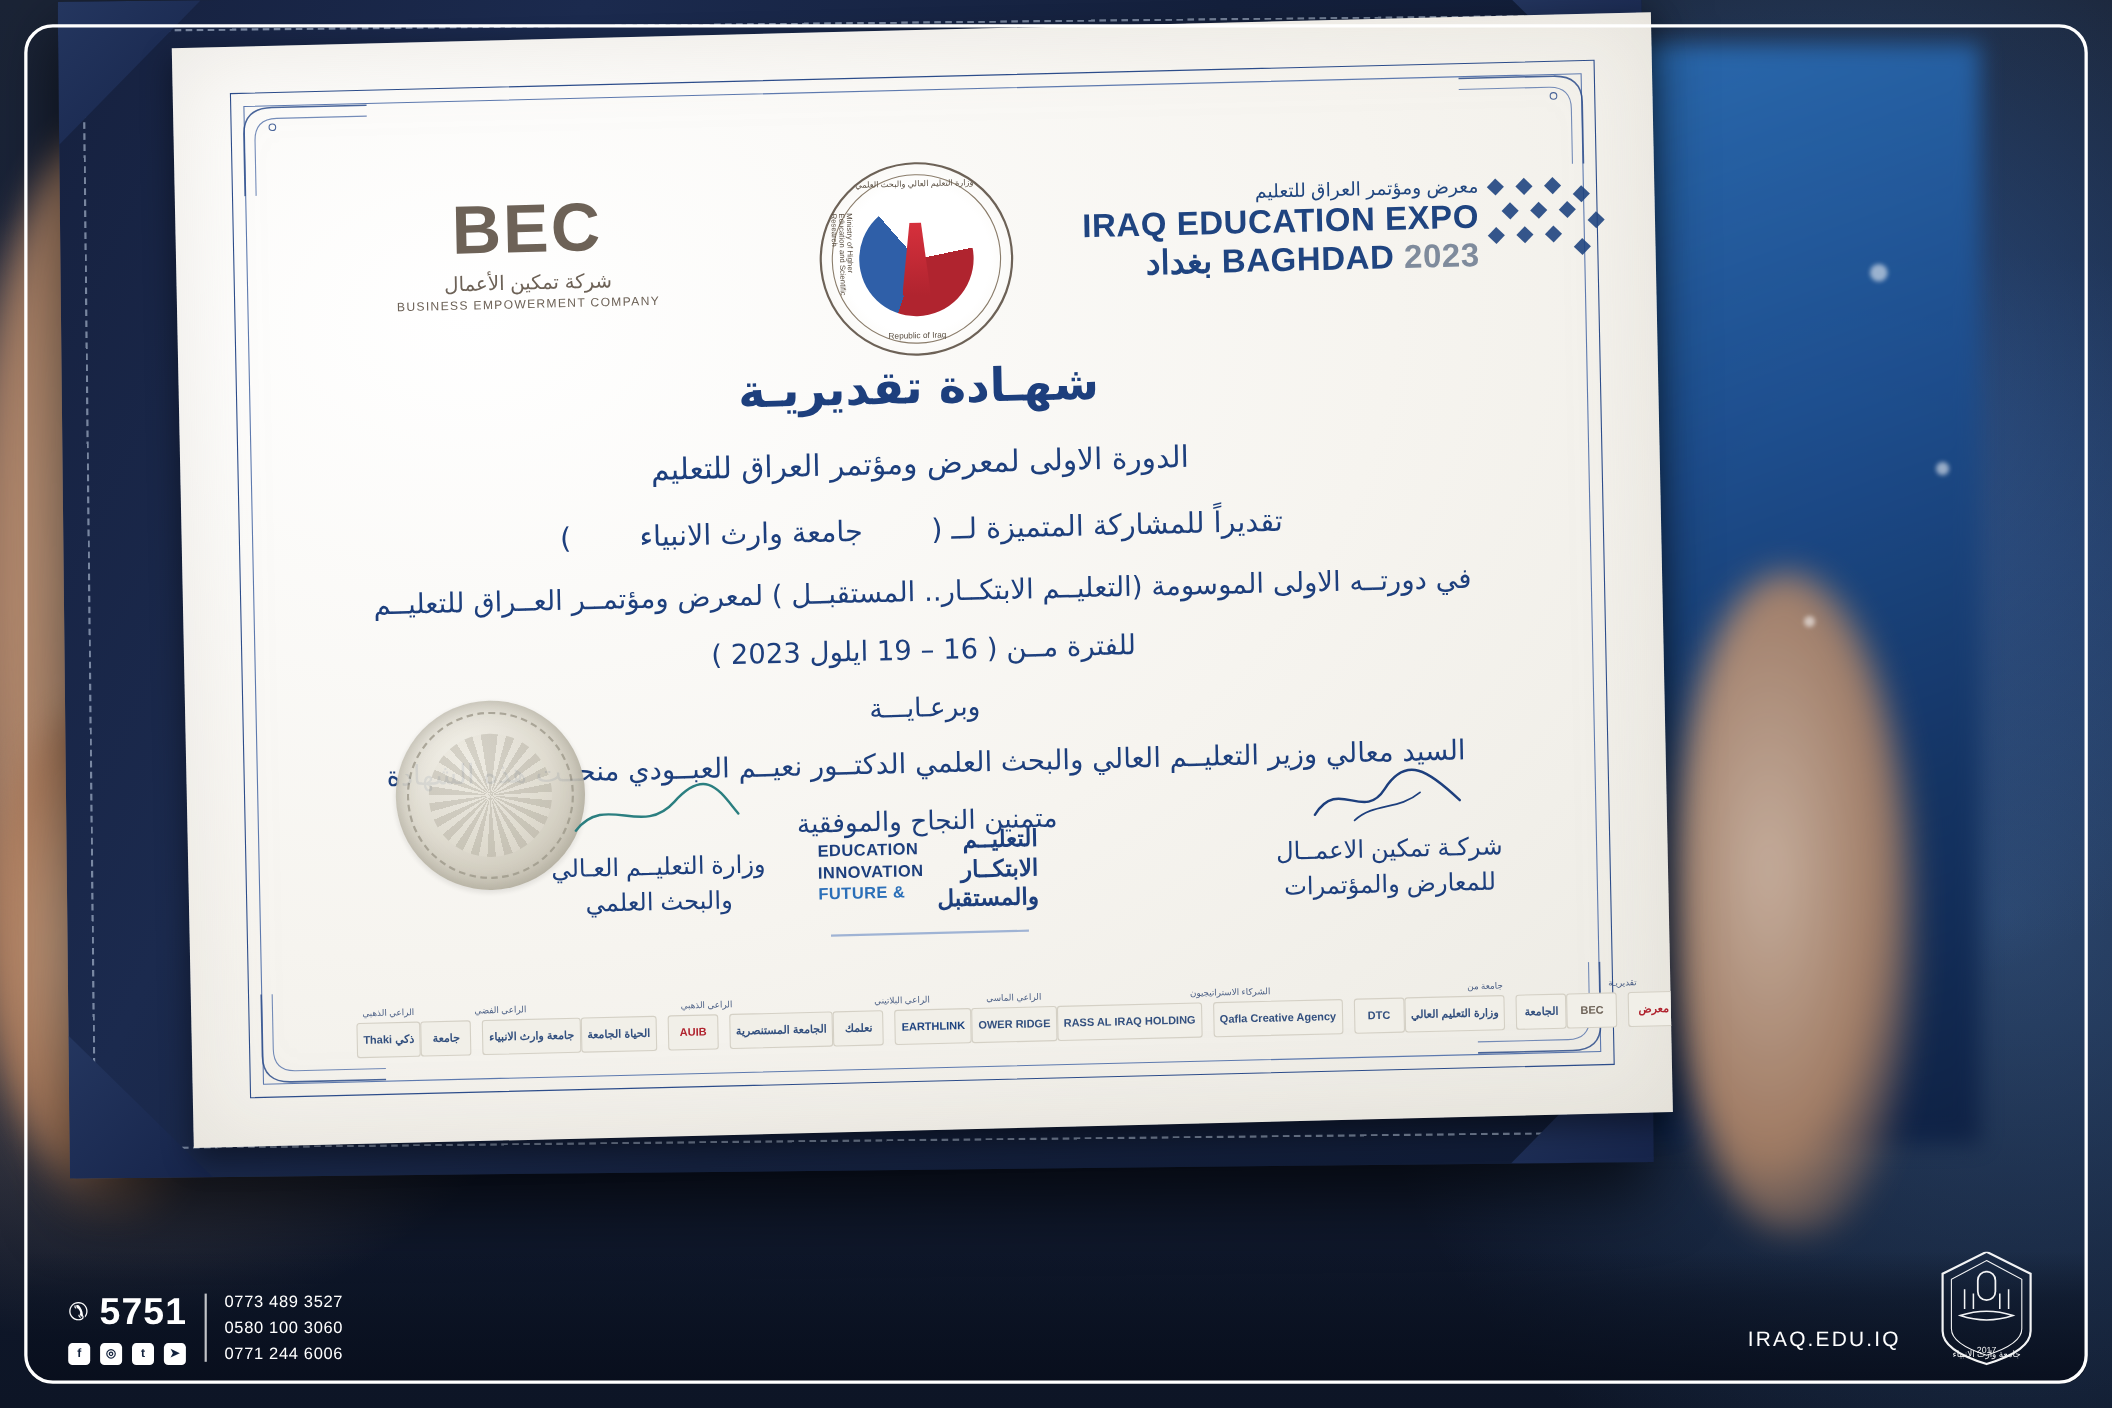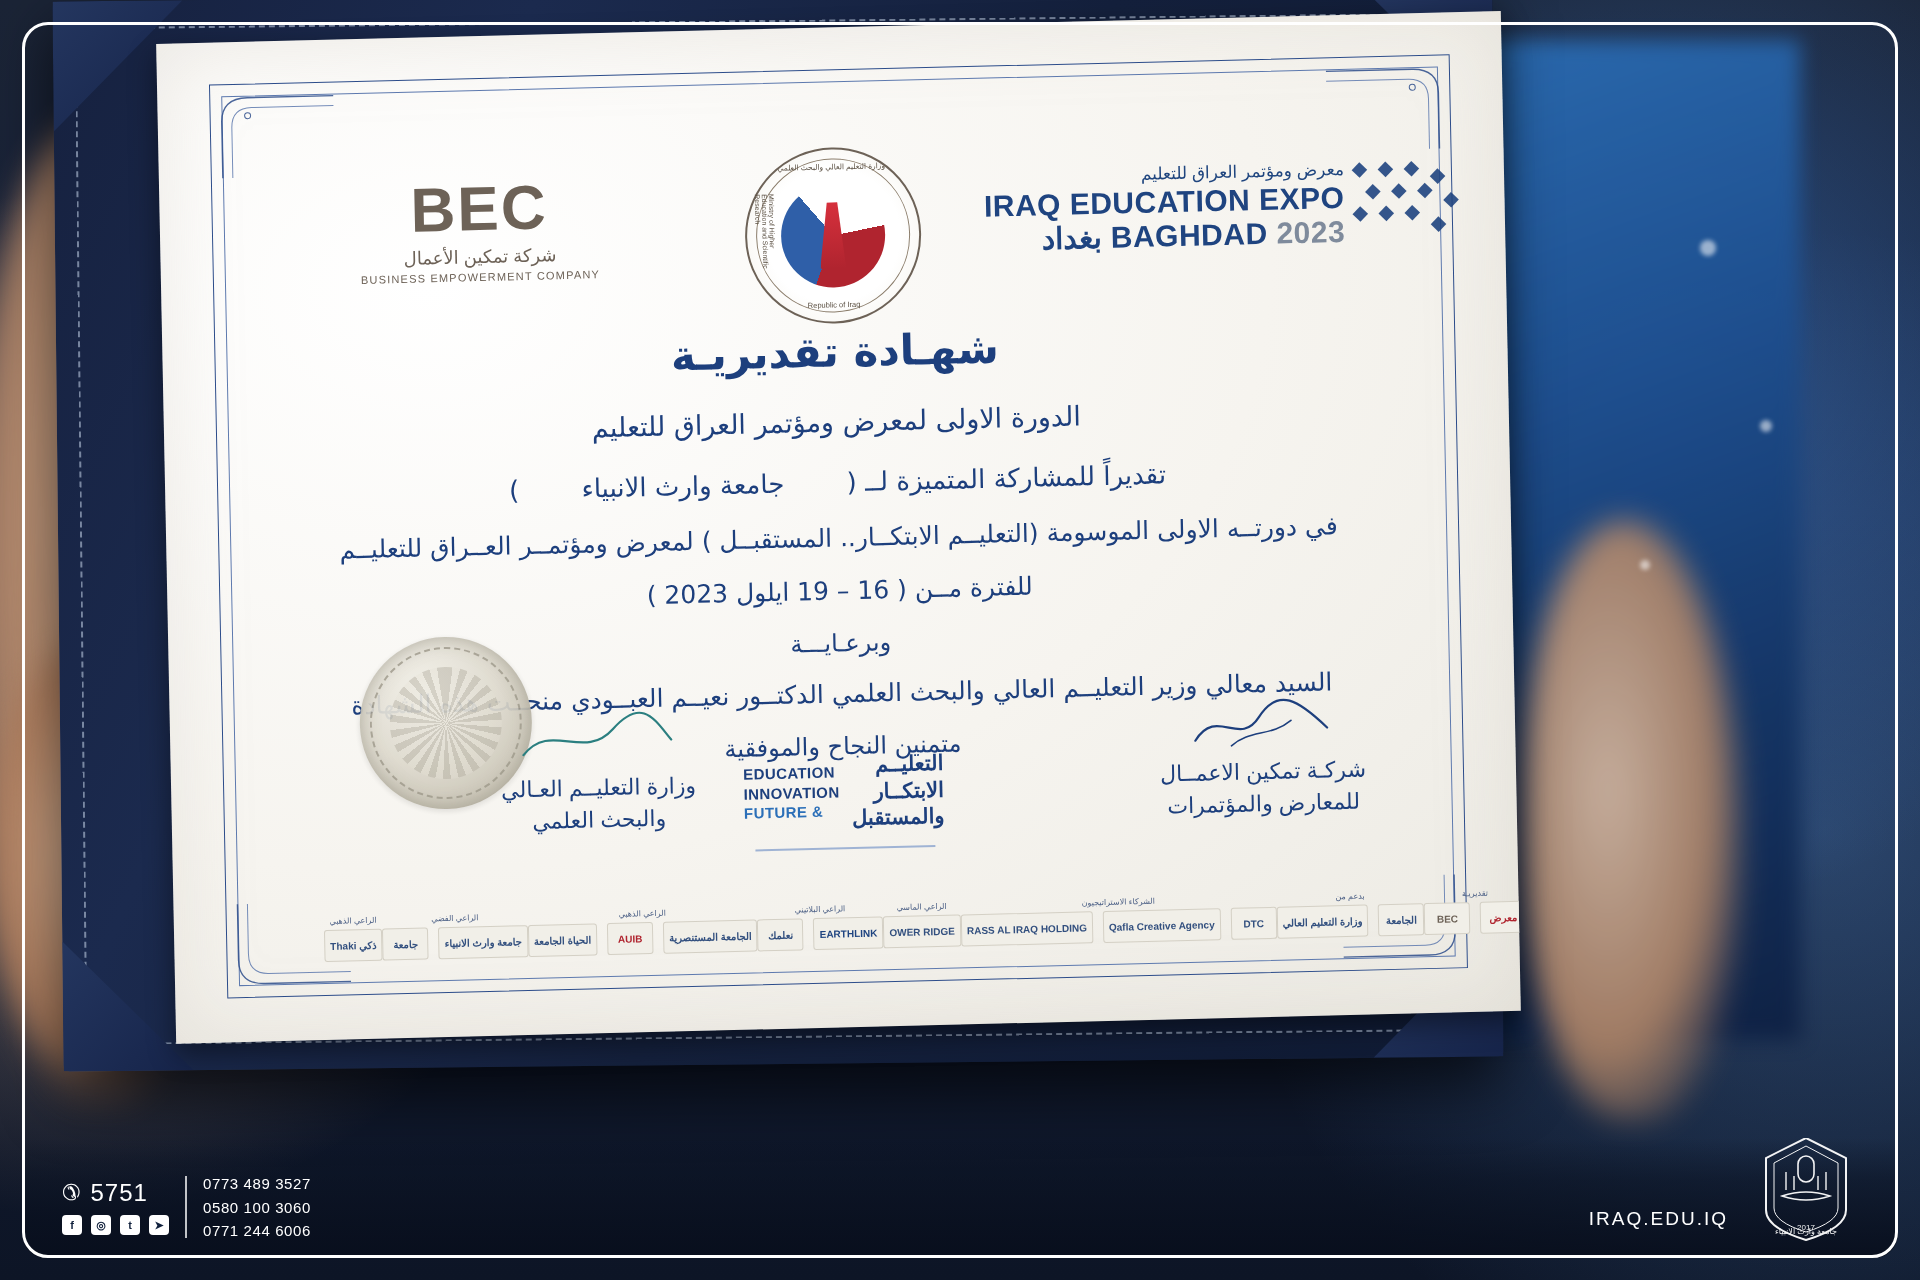--- a/index.html
+++ b/index.html
@@ -207,21 +207,21 @@
     overflow:hidden;z-index:30;
   }
   .footer-grad{
     position:absolute;inset:0;
     background:linear-gradient(180deg, rgba(10,18,34,0) 0%, rgba(10,18,34,.55) 35%, rgba(8,14,28,.92) 100%);
   }
   .contact{
     position:absolute;left:40px;bottom:16px;display:flex;align-items:center;gap:16px;color:#fff;
   }
   .hot{display:flex;align-items:center;gap:10px;}
-  .hot-num{font-size:24px;font-weight:normal;letter-spacing:1px;}
+  .hot-num{font-size:34px;font-weight:bold;letter-spacing:1px;}
   .vbar{width:2px;height:62px;background:rgba(255,255,255,.75);}
   .phones{font-size:15px;line-height:1.55;letter-spacing:.6px;}
   .socials{display:flex;gap:9px;margin-top:8px;}
   .soc{
     width:20px;height:20px;border-radius:4px;background:#fff;color:#10203c;
     display:flex;align-items:center;justify-content:center;font-size:11px;font-weight:bold;
   }
   .site{
     position:absolute;right:170px;bottom:28px;color:#fff;font-size:19px;letter-spacing:2px;
   }
@@ -416,21 +416,21 @@
           <div class="sp">
             <div class="sp-cap">الشركاء الاستراتيجيون</div>
             <div class="sp-row">
               <div class="sp-mark">RASS AL IRAQ HOLDING</div>
               <div class="sp-mark">Qafla Creative Agency</div>
               <div class="sp-mark">DTC</div>
             </div>
           </div>
           <div class="sp-div"></div>
           <div class="sp">
-            <div class="sp-cap">بدعم من</div>
+            <div class="sp-cap">جامعة من</div>
             <div class="sp-row">
               <div class="sp-mark">وزارة التعليم العالي</div>
               <div class="sp-mark">الجامعة</div>
             </div>
           </div>
           <div class="sp-div"></div>
           <div class="sp">
             <div class="sp-cap">تقديريـة</div>
             <div class="sp-row">
               <div class="sp-mark" style="color:#6d6257">BEC</div>

